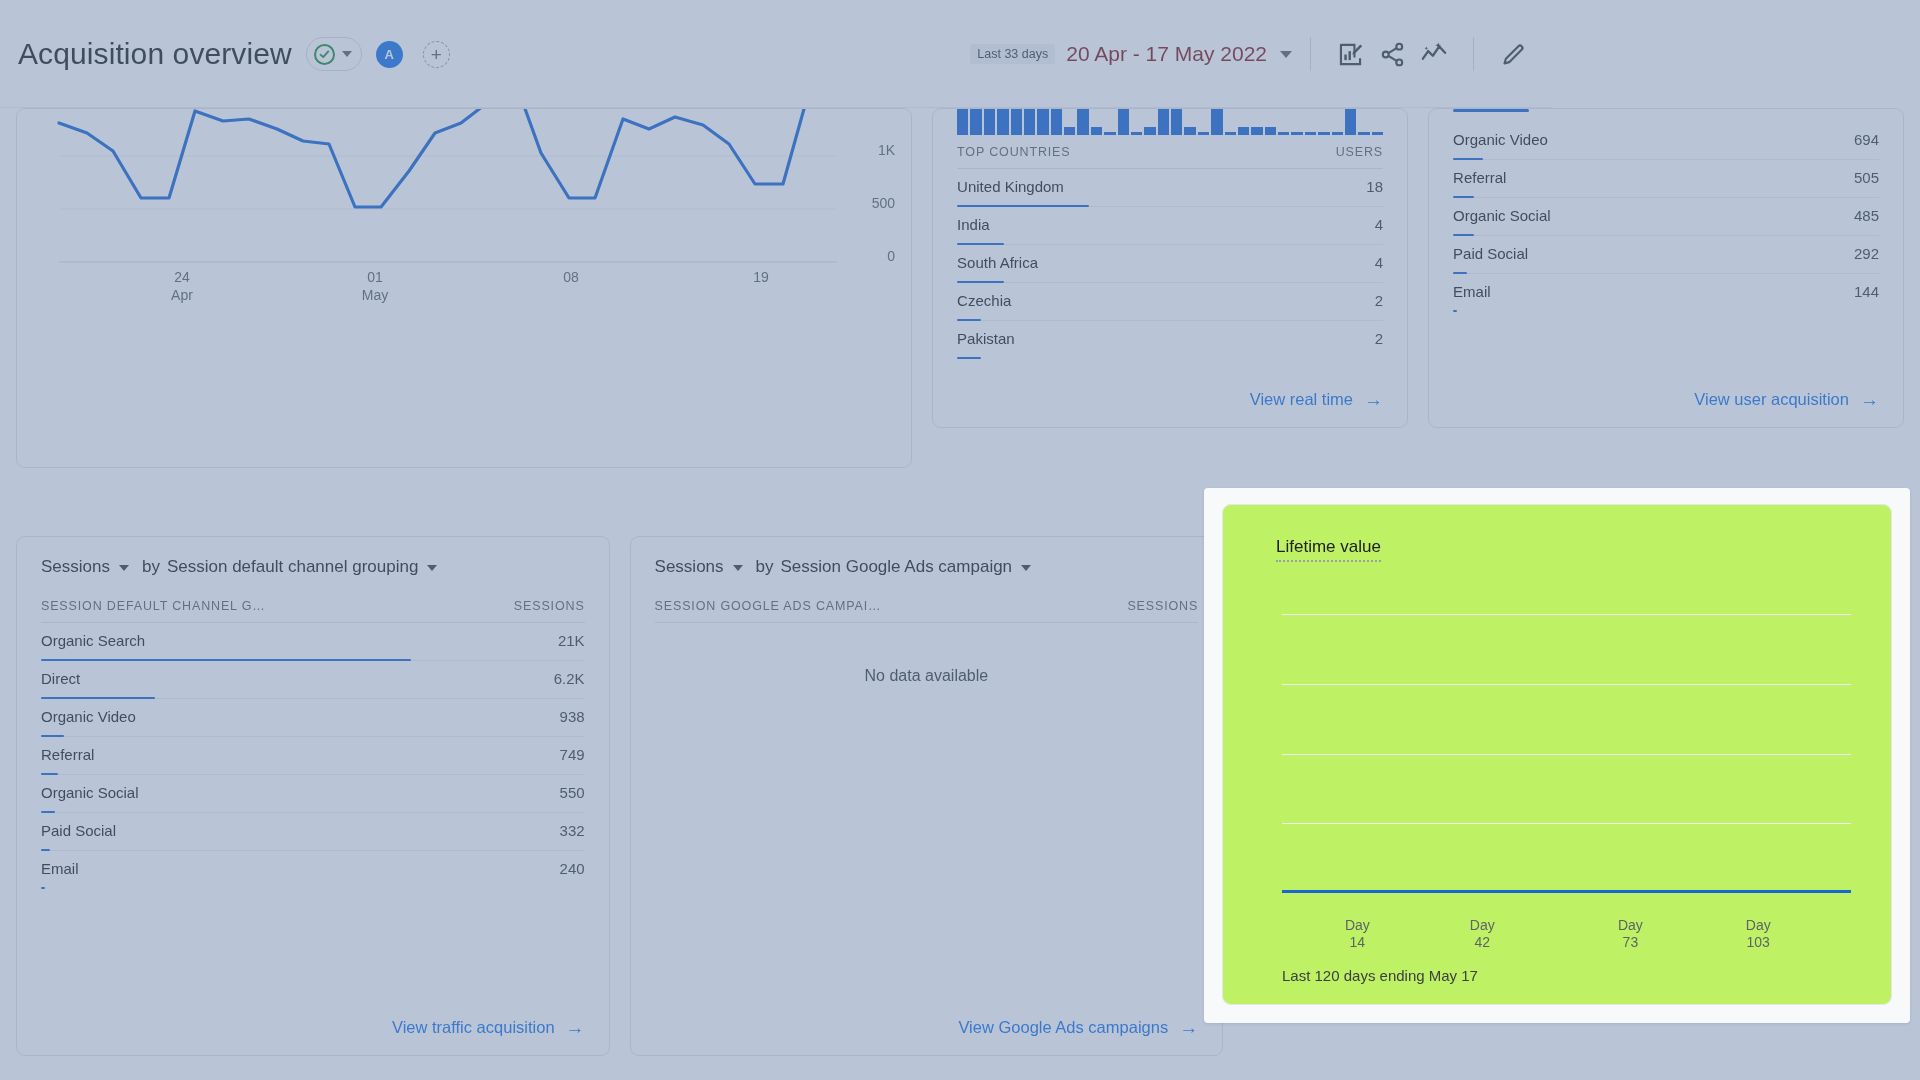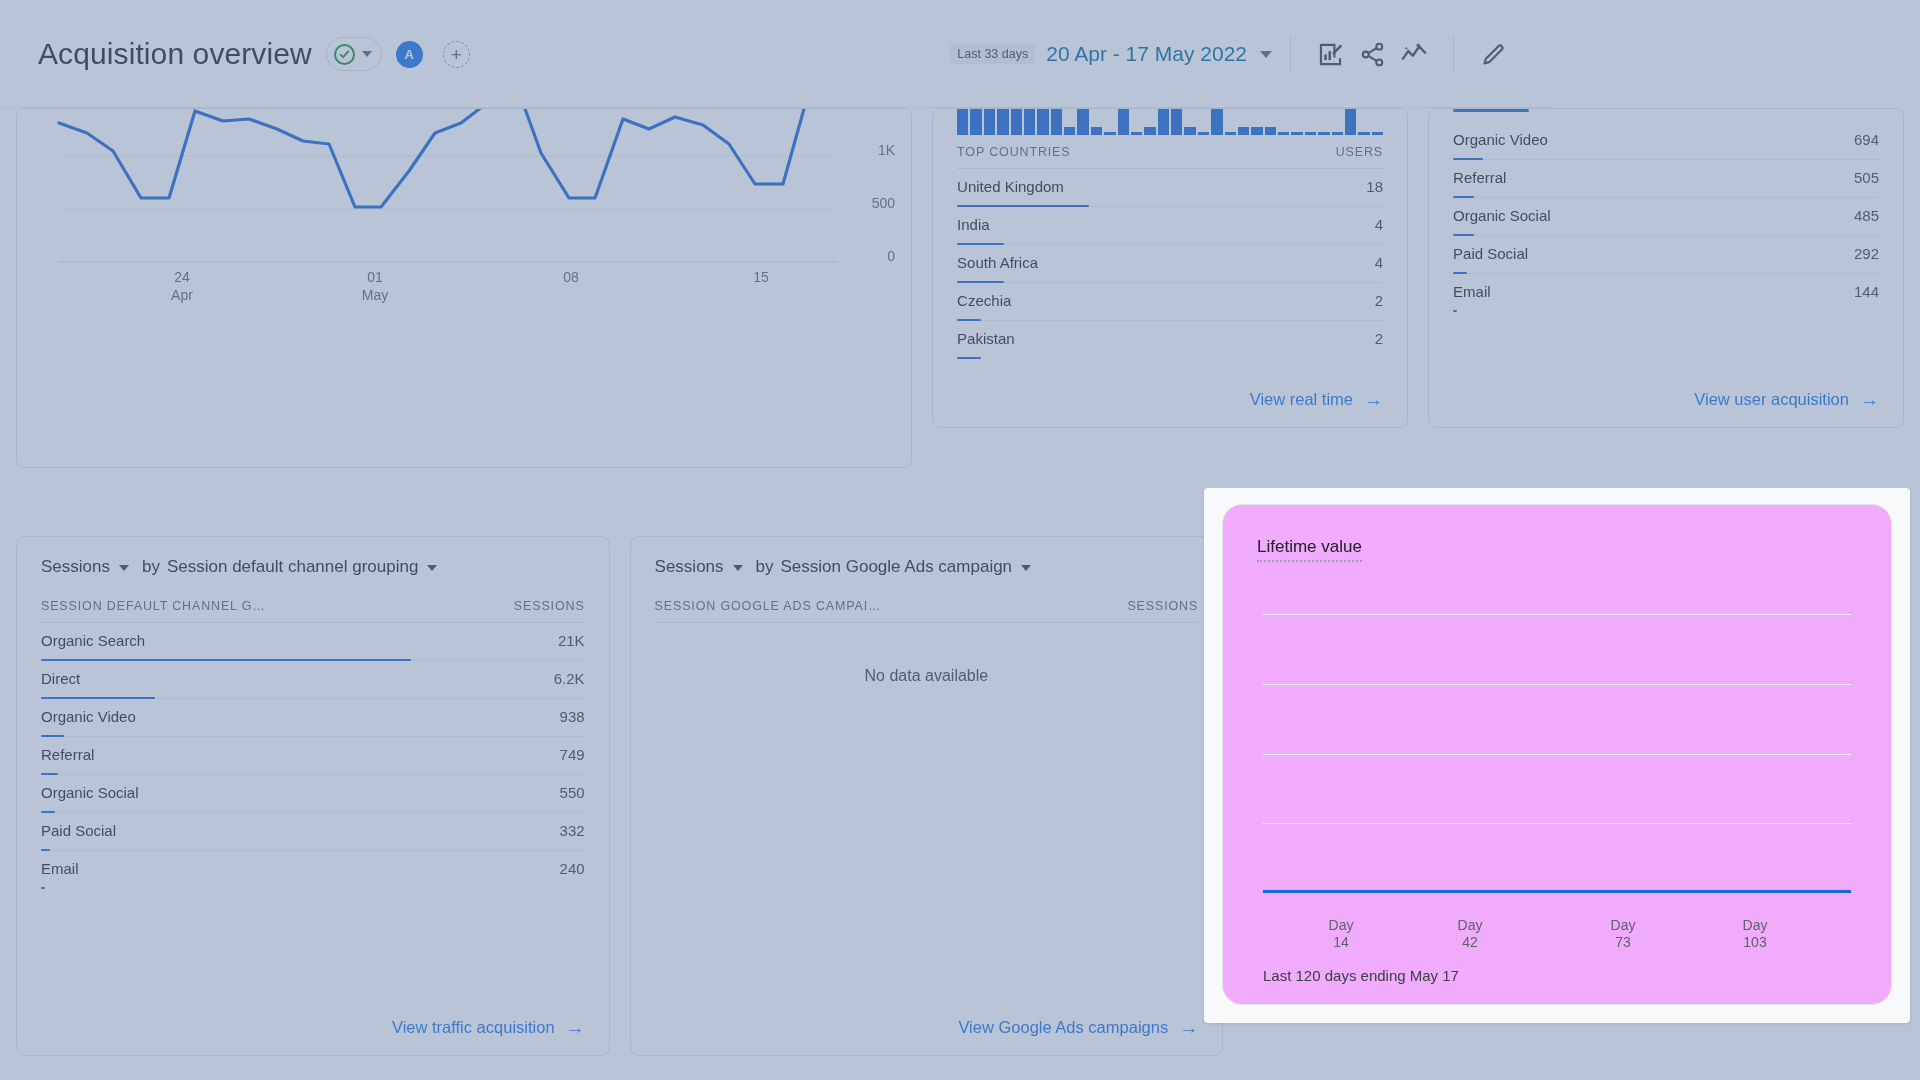--- a/index.html
+++ b/index.html
@@ -17,21 +17,21 @@
   #scrim {
     position: absolute; inset: 0;
     background: rgba(102,128,168,0.46);
     z-index: 40; pointer-events: none;
   }
 
   
   #header {
     position: absolute; top: 0; left: 0; width: 1552px; height: 108px;
     background: #ffffff; z-index: 30;
-    display: flex; align-items: center; padding: 0 38px;
+    display: flex; align-items: center; padding: 0 18px;
   }
   #header::after{
     content:""; position:absolute; left:0; right:0; bottom:0; height:1px;
     background: rgba(0,0,0,0.07);
   }
   .hdr-left { display:flex; align-items:center; gap:14px; }
   .page-title {
     font-size: 30px; color:#202124; font-weight: 400; letter-spacing:.1px;
     white-space: nowrap;
   }
@@ -59,21 +59,21 @@
     border:1px dashed #9aa0a6; color:#5f6368;
     display:flex;align-items:center;justify-content:center;font-size:19px;line-height:1;
     margin-left:6px;
   }
 
   .hdr-right{ margin-left:auto; display:flex; align-items:center; gap:0; }
   .range-tag{
     font-size:12.5px;color:#3c4043;background:#f1f3f4;border-radius:3px;
     padding:3px 7px; margin-right:11px; white-space:nowrap;
   }
-  .range-text{ font-size:21px;color:#0369a1; white-space:nowrap; }
+  .range-text{ font-size:21px;color:#7f1d1d; white-space:nowrap; }
   .range-caret{
     width:0;height:0;border-left:6px solid transparent;border-right:6px solid transparent;
     border-top:7px solid #5f6368; margin-left:13px;
   }
   .vdiv{ width:1px; height:34px; background:#dadce0; margin:0 18px; }
   .icon-btn{
     width:42px;height:42px;display:flex;align-items:center;justify-content:center;
     border-radius:50%;
   }
 
@@ -102,21 +102,21 @@
   .card-ltv{ width:668px; height:520px; }
 
   
   #spotlight{
     position:absolute; left:1204px; top:488px;
     width:706px; height:535px; z-index:60;
     background:#f8f9fa; border-radius:4px; padding:16px 18px 18px 18px;
     box-shadow: 0 1px 3px rgba(0,0,0,.10);
   }
   #spotlight .card{
-    width:100%; height:100%; background:#f0abfc; border:1px solid #e3e6ea; border-radius:20px;
+    width:100%; height:100%; background:#bef264; border:1px solid #e3e6ea; border-radius:9px;padding-left:19px;
   }
 
   
   .tbl-head{
     display:flex; justify-content:space-between; align-items:flex-end;
     font-size:12.5px; letter-spacing:.85px; color:#5f6368; font-weight:400;
     padding-bottom:9px; border-bottom:1px solid #e4e6e9;
     text-transform:uppercase;
   }
   .tbl-row{
@@ -213,21 +213,21 @@
             <div>Apr</div>
           </div>
           <div class="xlab" style="left:358px; top:160px;">
             <div>01</div>
             <div>May</div>
           </div>
           <div class="xlab" style="left:554px; top:160px;">
             <div>08</div>
           </div>
           <div class="xlab" style="left:744px; top:160px;">
-            <div>15</div>
+            <div>19</div>
           </div>
         </div>
       </div>
 
       <div class="card card-mid">
         <div class="card-pad" style="padding-top:0;">
           <div class="sparkbars" style="margin-top:0;">
             <i style="height:100%"></i>
               <i style="height:100%"></i>
               <i style="height:100%"></i>

